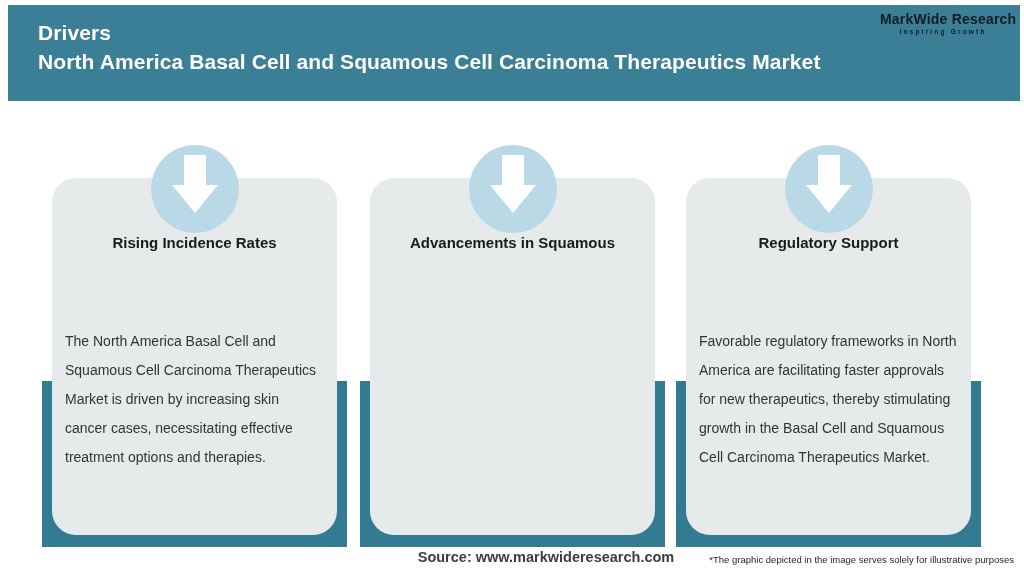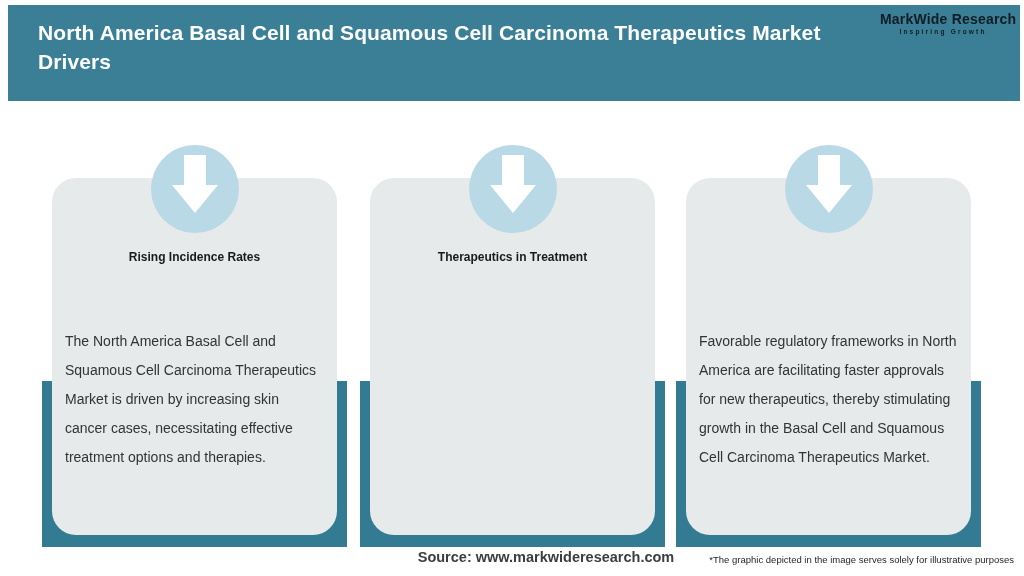--- a/index.html
+++ b/index.html
@@ -69,24 +69,24 @@
     position:absolute; left:50%; top:-33px;
     transform:translateX(-50%);
     width:88px; height:88px;
     background:#B9D9E7;
     border-radius:50%;
     z-index:2;
   }
   .icon-circle svg { display:block; }
 
   .card-title {
-    position:absolute; top:72px; left:0; right:0;
+    position:absolute; top:56px; left:0; right:0;
     z-index:2;
     text-align:center;
-    font-size:12px; font-weight:bold;
+    font-size:15px; font-weight:bold;
     color:#1A1A1A;
   }
   .card-text {
     position:absolute; top:149px; left:13px; right:13px;
     z-index:2;
     font-size:14px; line-height:29px;
     color:#333333;
   }
 
   
@@ -101,22 +101,22 @@
     position:absolute; top:554px; right:10px;
     font-size:9.5px; font-weight:400;
     color:#1F1F1F;
   }
 </style>
 </head>
 <body>
 
 <div class="header">
   <div class="header-title">
+    <div>Drivers</div>
     <div>North America Basal Cell and Squamous Cell Carcinoma Therapeutics Market</div>
-    <div>Drivers</div>
   </div>
   <div class="logo">
     <div class="logo-name">MarkWide Research</div>
     <div class="logo-tagline">Inspiring Growth</div>
   </div>
 </div>
 
 <div class="card-wrap c1">
   <div class="card-shadow"></div>
   <div class="card-panel"></div>
@@ -130,28 +130,29 @@
 </div>
 
 <div class="card-wrap c2">
   <div class="card-shadow"></div>
   <div class="card-panel"></div>
   <div class="icon-circle">
     <svg viewBox="0 0 88 88" width="88" height="88" aria-hidden="true">
       <polygon points="33,10 55,10 55,40 67,40 44,68 21,40 33,40" fill="#ffffff"></polygon>
     </svg>
   </div>
-  <div class="card-title">Therapeutics in Treatment</div>
+  <div class="card-title">Advancements in Squamous</div>
 </div>
 
 <div class="card-wrap c3">
   <div class="card-shadow"></div>
   <div class="card-panel"></div>
   <div class="icon-circle">
     <svg viewBox="0 0 88 88" width="88" height="88" aria-hidden="true">
       <polygon points="33,10 55,10 55,40 67,40 44,68 21,40 33,40" fill="#ffffff"></polygon>
     </svg>
   </div>
+  <div class="card-title">Regulatory Support</div>
   <div class="card-text">Favorable regulatory frameworks in North America are facilitating faster approvals for new therapeutics, thereby stimulating growth in the Basal Cell and Squamous Cell Carcinoma Therapeutics Market.</div>
 </div>
 
 <div class="source">Source: www.markwideresearch.com</div>
 <div class="disclaimer">*The graphic depicted in the image serves solely for illustrative purposes</div>
 
 </body></html>

